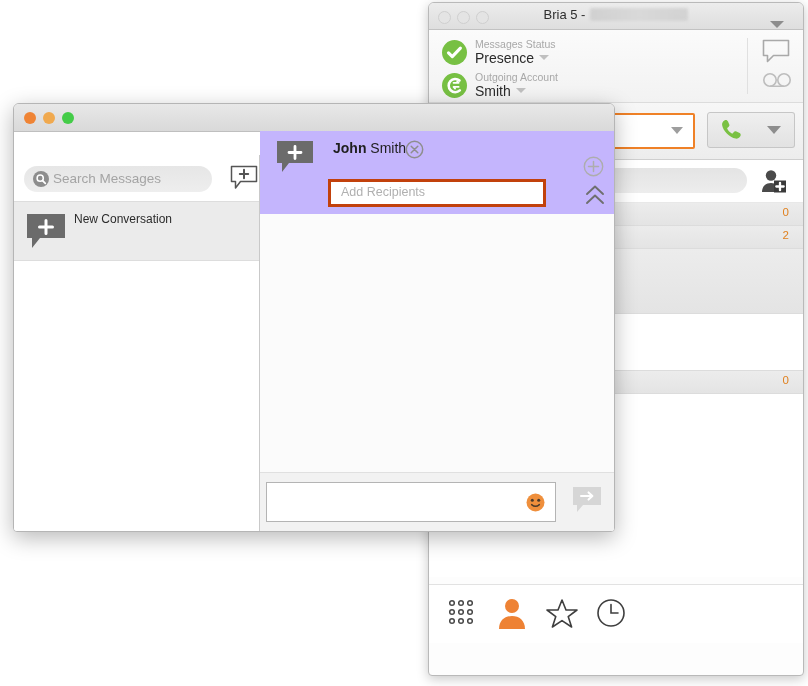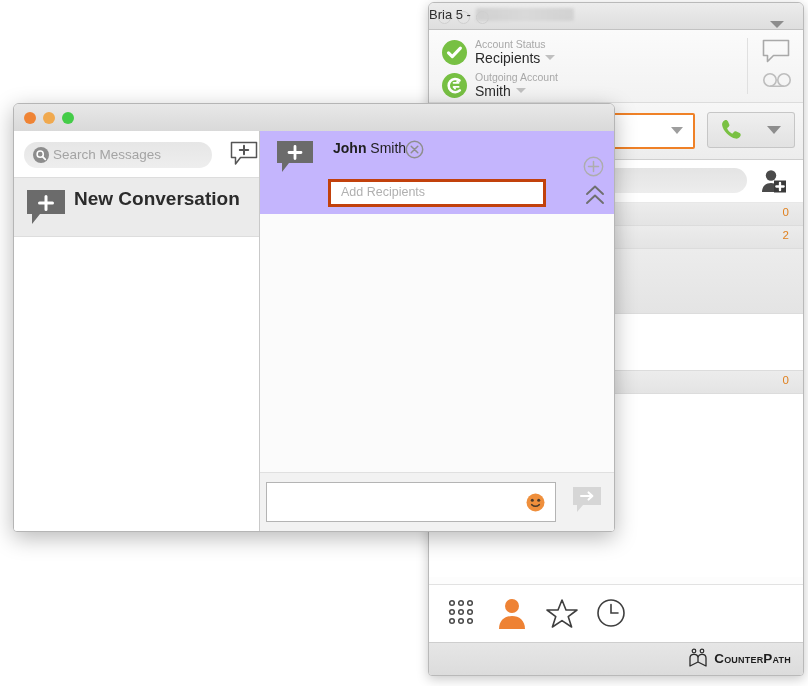--- a/index.html
+++ b/index.html
@@ -23,21 +23,21 @@
     height:26px;position:relative;
     background:linear-gradient(to bottom,#ececec,#dedede);
     border-bottom:1px solid #c2c2c2;
   }
   #bria-titlebar .tl{
     position:absolute;top:8px;width:11px;height:11px;border-radius:50%;
     background:#e4e4e4;border:1px solid #cfcfcf;
   }
   .tl.t1{left:9px}.tl.t2{left:28px}.tl.t3{left:47px}
   #bria-title{
-    position:absolute;left:0;right:0;top:4px;
+    position:absolute;left:0;right:0;top:4px;text-align:center;
     font-size:13px;color:#2e2e2e;font-weight:400;
   }
   #bria-title .redact{
     display:inline-block;width:98px;height:13px;vertical-align:-2px;
     margin-left:5px;border-radius:2px;
     background:linear-gradient(to right,#cdcdcd,#d7d7d7,#cfcfcf);
     filter:blur(1.4px);opacity:.85;
   }
 
   
@@ -164,39 +164,40 @@
     position:absolute;left:0;right:0;top:5px;text-align:center;
     font-size:13px;color:#2f2f2f;
   }
 
   #msg-body{position:absolute;left:0;top:27px;right:0;bottom:0;display:flex;}
 
   
   #msg-sidebar{
     width:245px;background:#ffffff;border-right:1px solid #c9c9c9;
     position:relative;
+    margin-top:24px;
   }
   #search-row{position:relative;height:46px;}
   #search-field{
     position:absolute;left:10px;top:11px;width:188px;height:26px;
     background:linear-gradient(to bottom,#e6e6e6,#eeeeee);
     border-radius:13px;
   }
   #search-icon-wrap{position:absolute;left:9px;top:5px;}
   #search-placeholder{
     position:absolute;left:29px;top:5px;font-size:13.5px;color:#a4a4a4;
   }
   #new-convo-btn{position:absolute;left:216px;top:10px;width:28px;height:26px;}
 
   .convo-item{
     position:relative;height:58px;background:#ebebeb;
     border-top:1px solid #dddddd;border-bottom:1px solid #dddddd;
   }
   .convo-ic{position:absolute;left:12px;top:10px;width:42px;height:38px;}
-  .convo-label{position:absolute;left:60px;top:10px;font-size:19px;color:#2b2b2b;font-weight:bold;}
+  .convo-label{position:absolute;left:60px;top:10px;font-size:12px;color:#2b2b2b;}
 
   
   #msg-main{flex:1;position:relative;background:#fbfbfb;}
   #convo-header{
     position:relative;height:83px;
     background:#c4b5fd;border-bottom:1px solid #dcdcdc;
   }
   #convo-avatar{position:absolute;left:16px;top:8px;width:40px;height:36px;}
   #convo-name{position:absolute;left:73px;top:9px;font-size:14px;color:#1f1f1f;}
   #convo-name .first{font-weight:bold;}
@@ -242,22 +243,22 @@
   </div>
 
   <div id="bria-status">
 
     <div class="status-row r1">
       <div class="st-ic presence">
         <svg width="25" height="25" viewBox="0 0 25 25">
           <path d="M6.5 12.8 L10.3 16.6 L18.4 8.2" fill="none" stroke="#ffffff" stroke-width="3.1" stroke-linecap="round" stroke-linejoin="round"></path>
         </svg>
       </div>
-      <div class="st-lbl">Account Status</div>
-      <div class="st-val"><span>Recipients</span><span class="caret"></span></div>
+      <div class="st-lbl">Messages Status</div>
+      <div class="st-val"><span>Presence</span><span class="caret"></span></div>
     </div>
 
     <div class="status-row r2">
       <div class="st-ic account">
         <svg width="25" height="25" viewBox="0 0 25 25">
           <path d="M17.5 7.5 A6.6 6.6 0 1 0 17.8 17.4" fill="none" stroke="#ffffff" stroke-width="2.6" stroke-linecap="round"></path>
           <path d="M11.5 9.8 h5.2 l-1.6 -1.7 M16.7 13.9 h-5.2 l1.6 1.7" fill="none" stroke="#ffffff" stroke-width="1.7" stroke-linecap="round" stroke-linejoin="round"></path>
         </svg>
       </div>
       <div class="st-lbl">Outgoing Account</div>
@@ -354,30 +355,20 @@
       </svg>
     </div>
     <div class="tabitem t-history">
       <svg width="32" height="32" viewBox="0 0 32 32">
         <circle cx="16" cy="16" r="13" fill="none" stroke="#3f3f3f" stroke-width="1.6"></circle>
         <path d="M16 7.5 V16 H23" fill="none" stroke="#3f3f3f" stroke-width="1.6" stroke-linecap="round"></path>
       </svg>
     </div>
   </div>
 
-  <div id="bria-footer">
-    <div id="cp-logo">
-      <svg width="22" height="20" viewBox="0 0 22 20">
-        <circle cx="7" cy="3" r="1.8" fill="none" stroke="#2a2a2a" stroke-width="1.2"></circle>
-        <circle cx="15" cy="3" r="1.8" fill="none" stroke="#2a2a2a" stroke-width="1.2"></circle>
-        <path d="M3 18 L3 10 C3 7.5 5 6.4 7 6.4 C9 6.4 11 7.6 11 10 L11 14 L11 10 C11 7.6 13 6.4 15 6.4 C17 6.4 19 7.5 19 10 L19 18 L11 14 Z" fill="none" stroke="#2a2a2a" stroke-width="1.3" stroke-linejoin="round"></path>
-      </svg>
-      <span id="cp-text">CounterPath</span>
-    </div>
-  </div>
 </div>
 
 <div id="messages-window">
 
   <div id="msg-titlebar">
     <div class="mtl m1"></div>
     <div class="mtl m2"></div>
     <div class="mtl m3"></div>
   </div>
 

